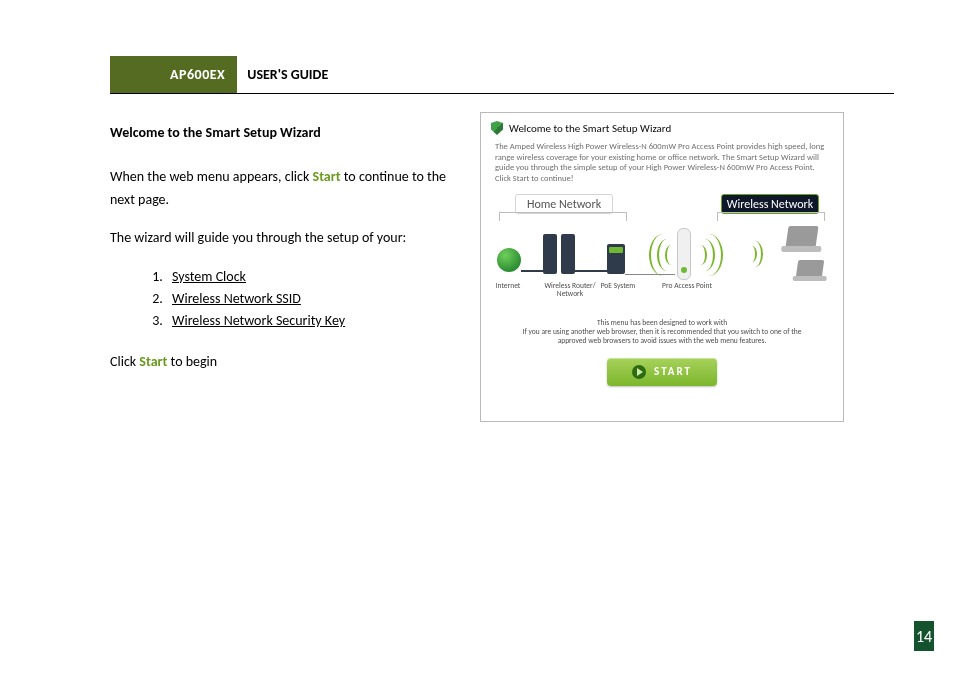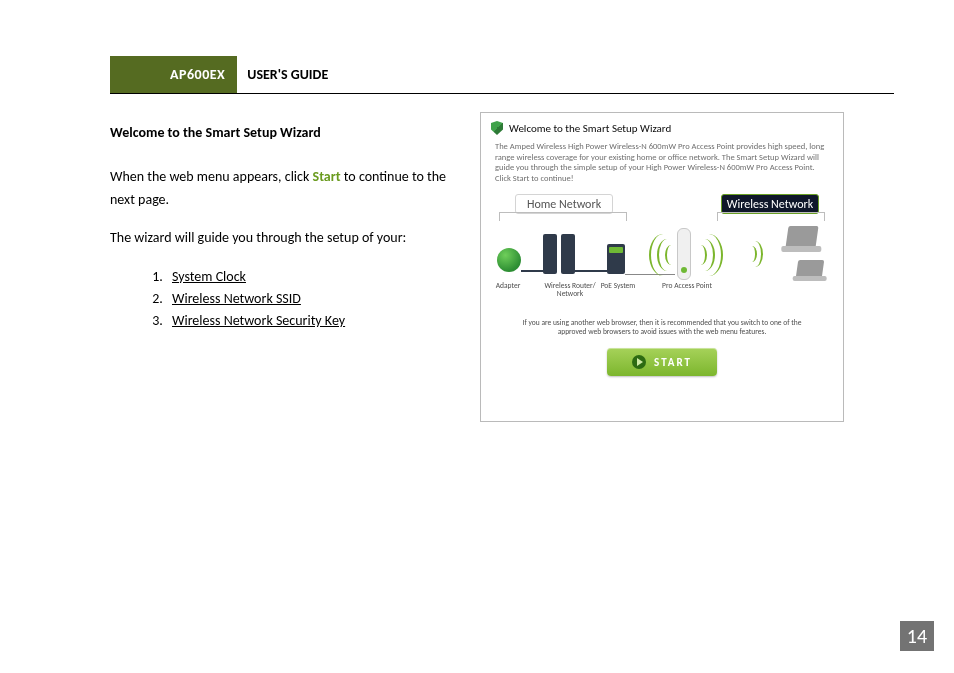--- a/index.html
+++ b/index.html
@@ -222,28 +222,28 @@
   }
   .play {
     width:14px;height:14px;border-radius:50%;background:#2d6b12;position:relative;
     display:flex;align-items:center;justify-content:center;
   }
   .play::after{content:"";border-left:6px solid #cfe9a6;border-top:4px solid transparent;border-bottom:4px solid transparent;margin-left:2px;}
   .pagenum {
     position: absolute;
     right: 20px;
     bottom: 22px;
-    background: #737373;
+    background: #14532d;
     color: #fff;
-    width: 34px;
+    width: 20px;
     height: 30px;
     display: flex;
     align-items: center;
     justify-content: center;
-    font-size: 20px;
+    font-size: 16px;
   }
 </style>
 </head>
 <body>
 
 <div class="page">
   <div class="header-line">
     <div class="model-box">AP600EX</div>
     <div class="guide-title">USER'S GUIDE</div>
   </div>
@@ -257,20 +257,23 @@
       </p>
 
       <p class="para">The wizard will guide you through the setup of your:</p>
 
       <ol class="list">
         <li>System Clock</li>
         <li>Wireless Network SSID</li>
         <li>Wireless Network Security Key</li>
       </ol>
 
+      <p class="para">
+        <span>Click </span><span class="accent">Start</span><span> to begin</span>
+      </p>
     </div>
 
     <div class="shot">
       <div class="shot-inner">
         <div class="shot-title-row">
           <span class="shield"></span>
           <span>Welcome to the Smart Setup Wizard</span>
         </div>
         <div class="shot-desc">The Amped Wireless High Power Wireless-N 600mW Pro Access Point provides high speed, long range wireless coverage for your existing home or office network. The Smart Setup Wizard will guide you through the simple setup of your High Power Wireless-N 600mW Pro Access Point. Click Start to continue!</div>
 
@@ -299,29 +302,30 @@
               <div class="arc"></div>
               <div class="arc"></div>
           </div>
           <div class="arcs-right2">
             <div class="arc"></div>
               <div class="arc"></div>
           </div>
           <div class="laptop1"></div>
           <div class="laptop2"></div>
 
-          <div class="dev-label" style="left:-22px">Adapter</div>
+          <div class="dev-label" style="left:-22px">Internet</div>
           <div class="dev-label" style="left:40px">Wireless Router/
 Network</div>
           <div class="dev-label" style="left:88px">PoE
 System</div>
           <div class="dev-label" style="left:152px;width:80px">Pro Access Point</div>
         </div>
 
         <div class="note">
+          <div>This menu has been designed to work with</div>
           <div>If you are using another web browser, then it is recommended that you switch to one of the approved web browsers to avoid issues with the web menu features.</div>
         </div>
 
         <div class="start-btn">
           <span class="play"></span>
           <span>START</span>
         </div>
       </div>
     </div>
   </div>

